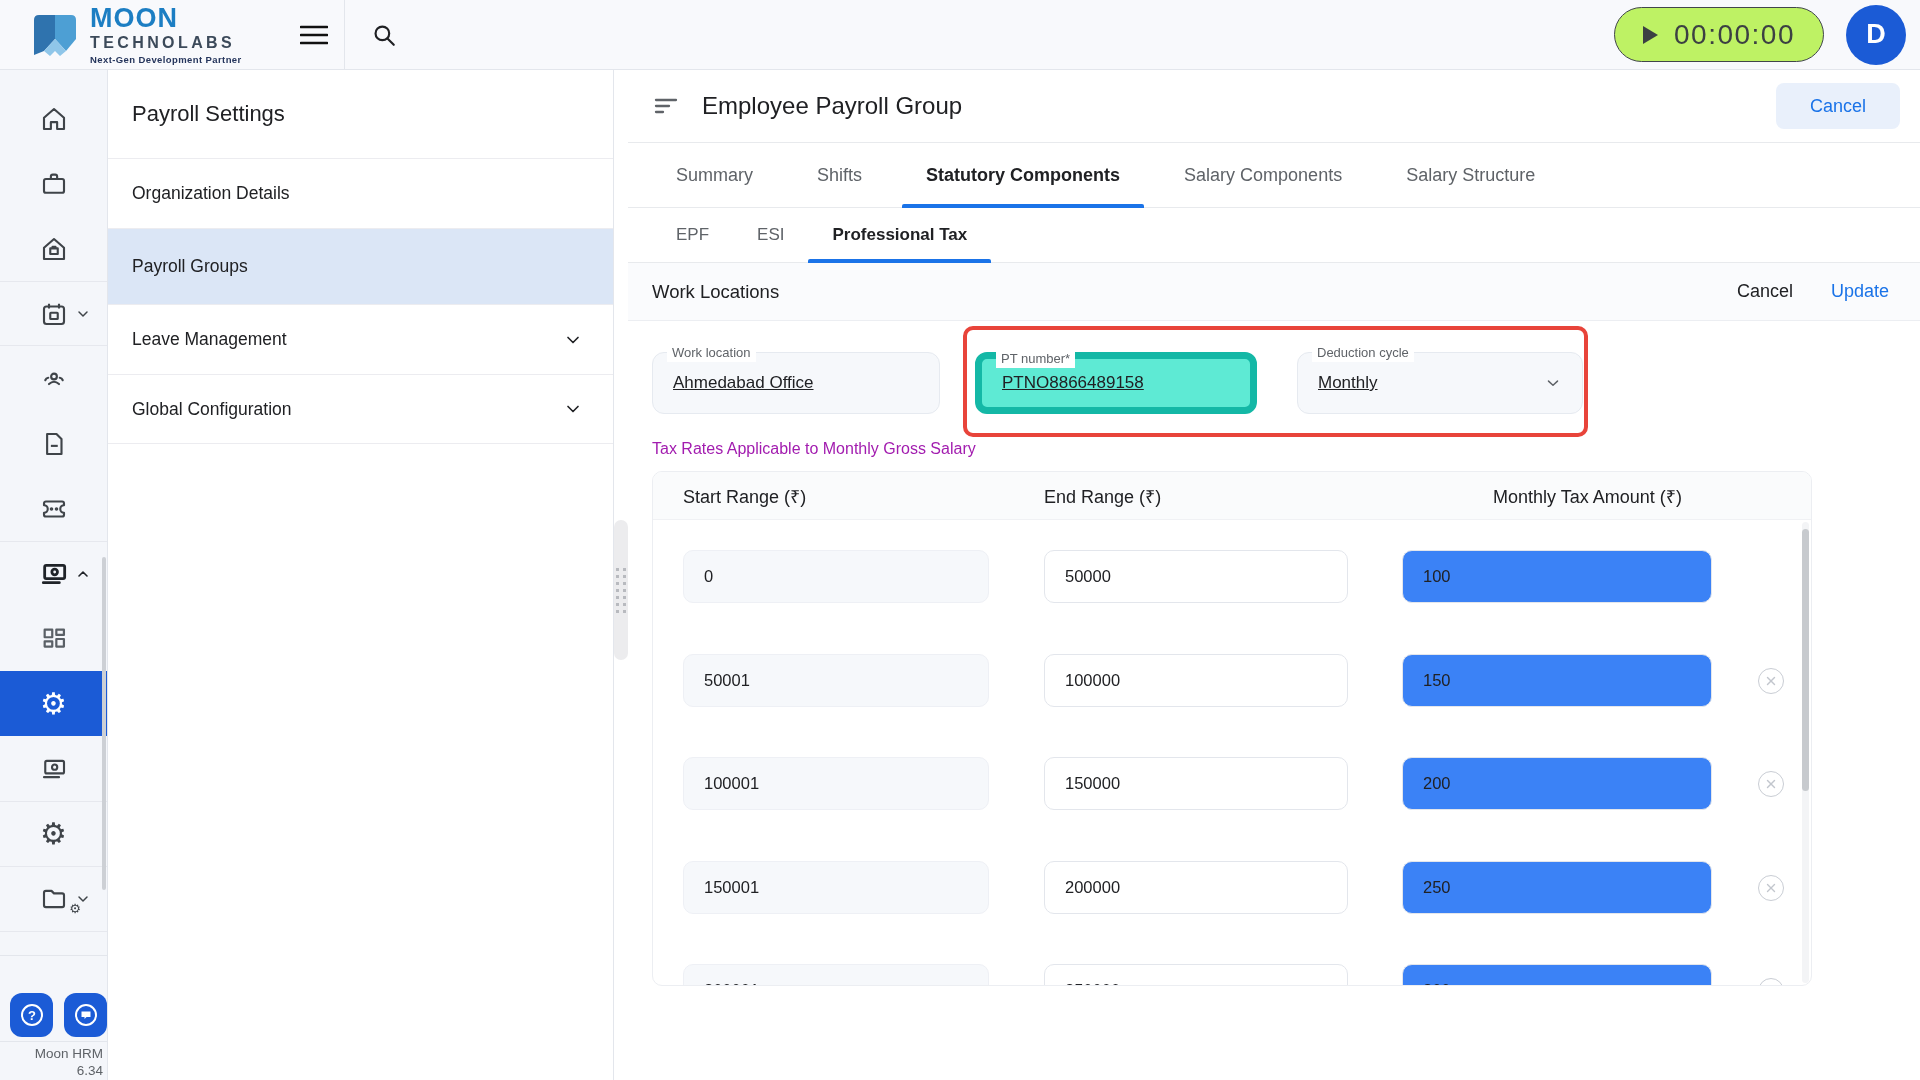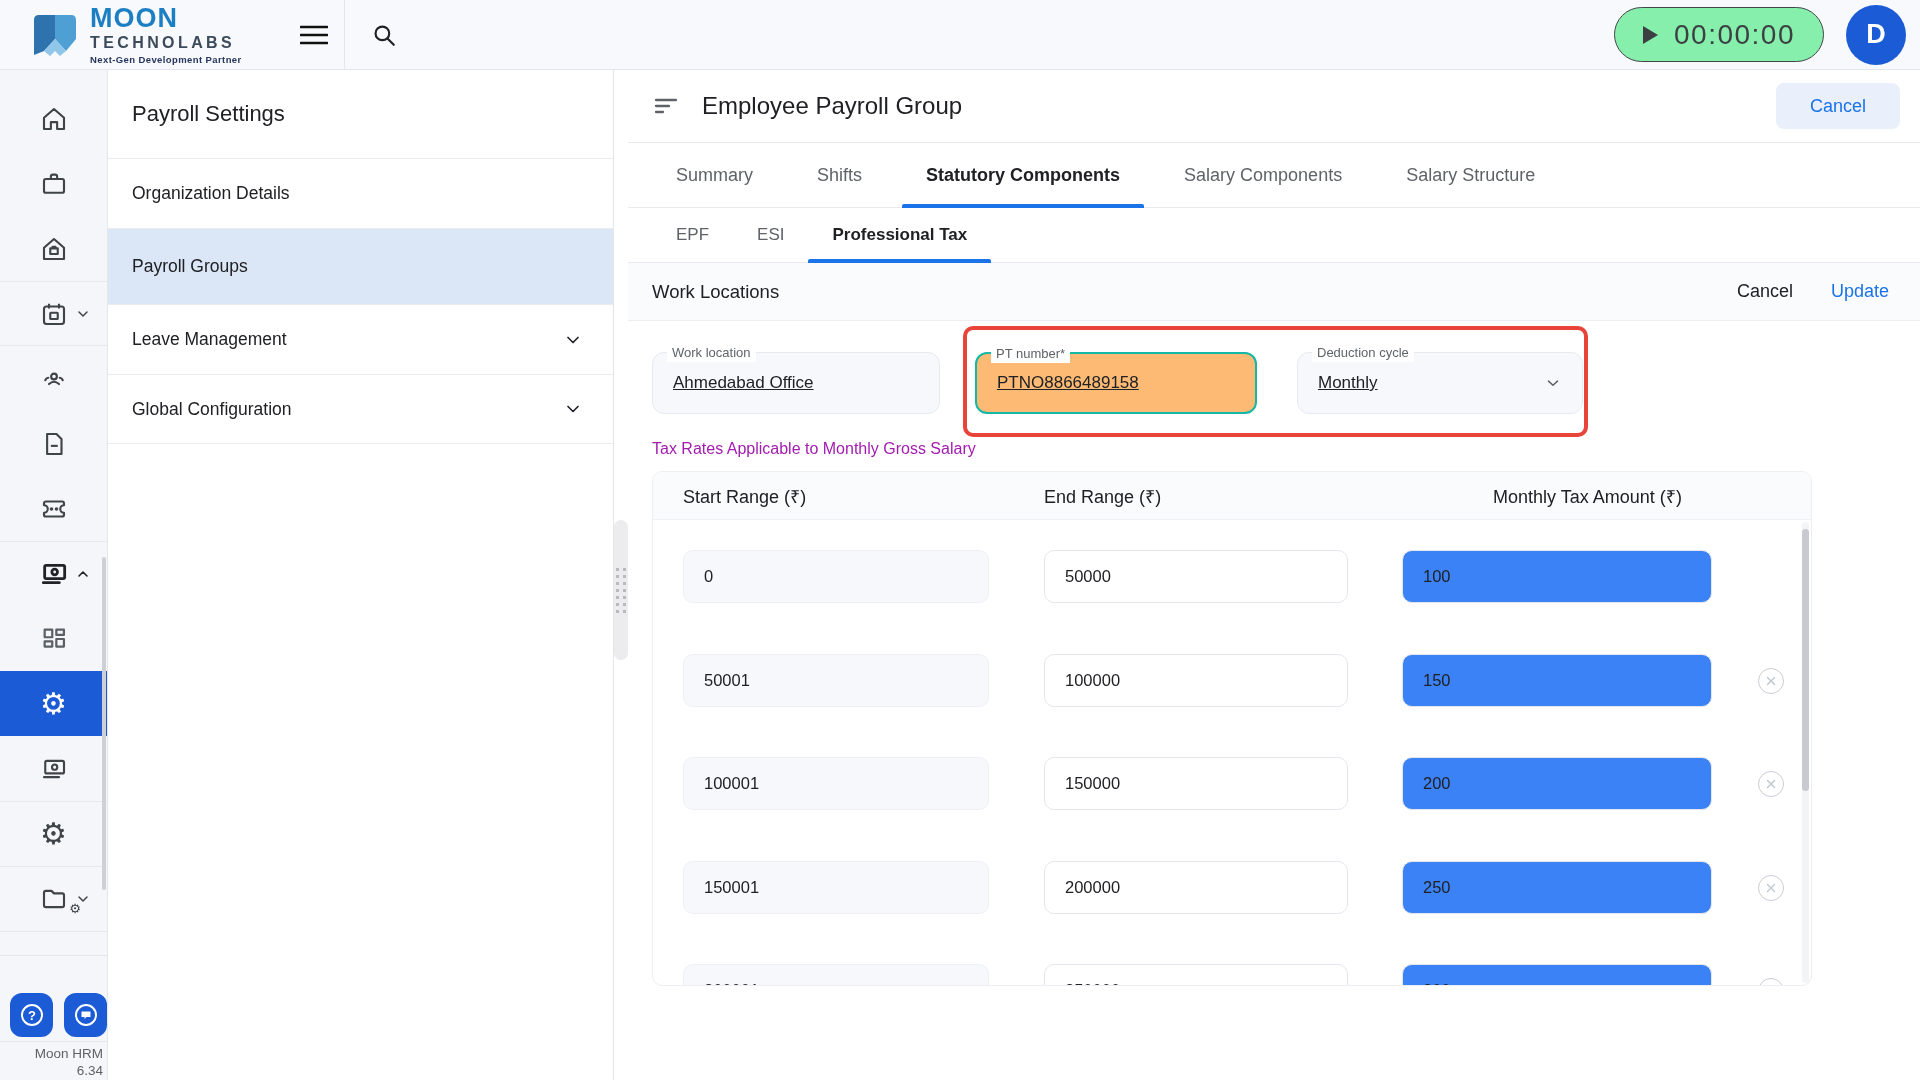--- a/index.html
+++ b/index.html
@@ -12,21 +12,21 @@
   .logo-wrap { display:flex; align-items:center; gap:10px; padding-left:30px; width:300px; }
   .logo-text { display:flex; flex-direction:column; line-height:1; }
   .logo-title { font-size:27px; font-weight:800; color:#1c7ec3; letter-spacing:1px; }
   .logo-sub { font-size:16px; font-weight:600; color:#3c4a5a; letter-spacing:3.4px; margin-top:3px; }
   .logo-tag { font-size:9.5px; font-weight:700; color:#25355c; letter-spacing:.4px; margin-top:4px; }
   .hamburger { margin-left:0px; cursor:pointer; }
   .topbar-vdiv { width:1px; align-self:stretch; background:#e3e6ec; margin-left:16px; }
   .search-btn { margin-left:26px; cursor:pointer; }
   .topbar-right { margin-left:auto; display:flex; align-items:center; }
   .timer-pill { display:flex; align-items:center; gap:16px; height:55px; padding:0 28px;
-    border:1.6px solid #41464b; border-radius:30px; background:#86efac; }
+    border:1.6px solid #41464b; border-radius:30px; background:#bef264; }
   .play-tri { width:0; height:0; border-top:9px solid transparent; border-bottom:9px solid transparent;
     border-left:15px solid #3c4043; }
   .timer-text { font-size:28px; color:#3c4043; letter-spacing:1.5px; }
   .avatar { width:60px; height:60px; border-radius:50%; background:#1b5bd6; color:#fff;
     display:flex; align-items:center; justify-content:center; font-size:27px; font-weight:600;
     margin:0 14px 0 22px; }
 
   
   .app-body { display:flex; height:1010px; }
 
@@ -100,21 +100,21 @@
   .wl-actions { margin-left:auto; display:flex; gap:38px; font-size:18px; }
   .wl-cancel { color:#202124; cursor:pointer; }
   .wl-update { color:#1a73e8; cursor:pointer; }
 
   .content { flex:1; padding:0 24px; position:relative; overflow:hidden; }
 
   .form-row { margin-top:31px; display:flex; position:relative; }
   .field { position:relative; height:62px; border-radius:12px; display:flex; align-items:center;
     padding:0 20px; font-size:17px; color:#202124;text-decoration:underline; }
   .field.gray { background:#f6f8fb; border:1px solid #e6eaf0; }
-  .field.white { background:#fdba74; border:2px solid #14b8a6; }
+  .field.white { background:#5eead4; border:7px solid #14b8a6; }
   .field-label { position:absolute; top:-9px; left:14px; font-size:13px; color:#5f6368;
     background:#fff; padding:0 5px; line-height:18px; white-space:nowrap; }
   .f-wl { width:288px; }
   .f-pt { width:282px; margin-left:35px; }
   .f-dc { width:286px; margin-left:40px; }
   .f-dc .chev { margin-left:auto; }
   .red-highlight { position:absolute; left:311px; top:-26px; width:625px; height:111px;
     border:4px solid #e8443a; border-radius:10px; pointer-events:none; z-index:5; }
 
   .caption { margin-top:26px; font-size:16px; color:#a21caf; }

